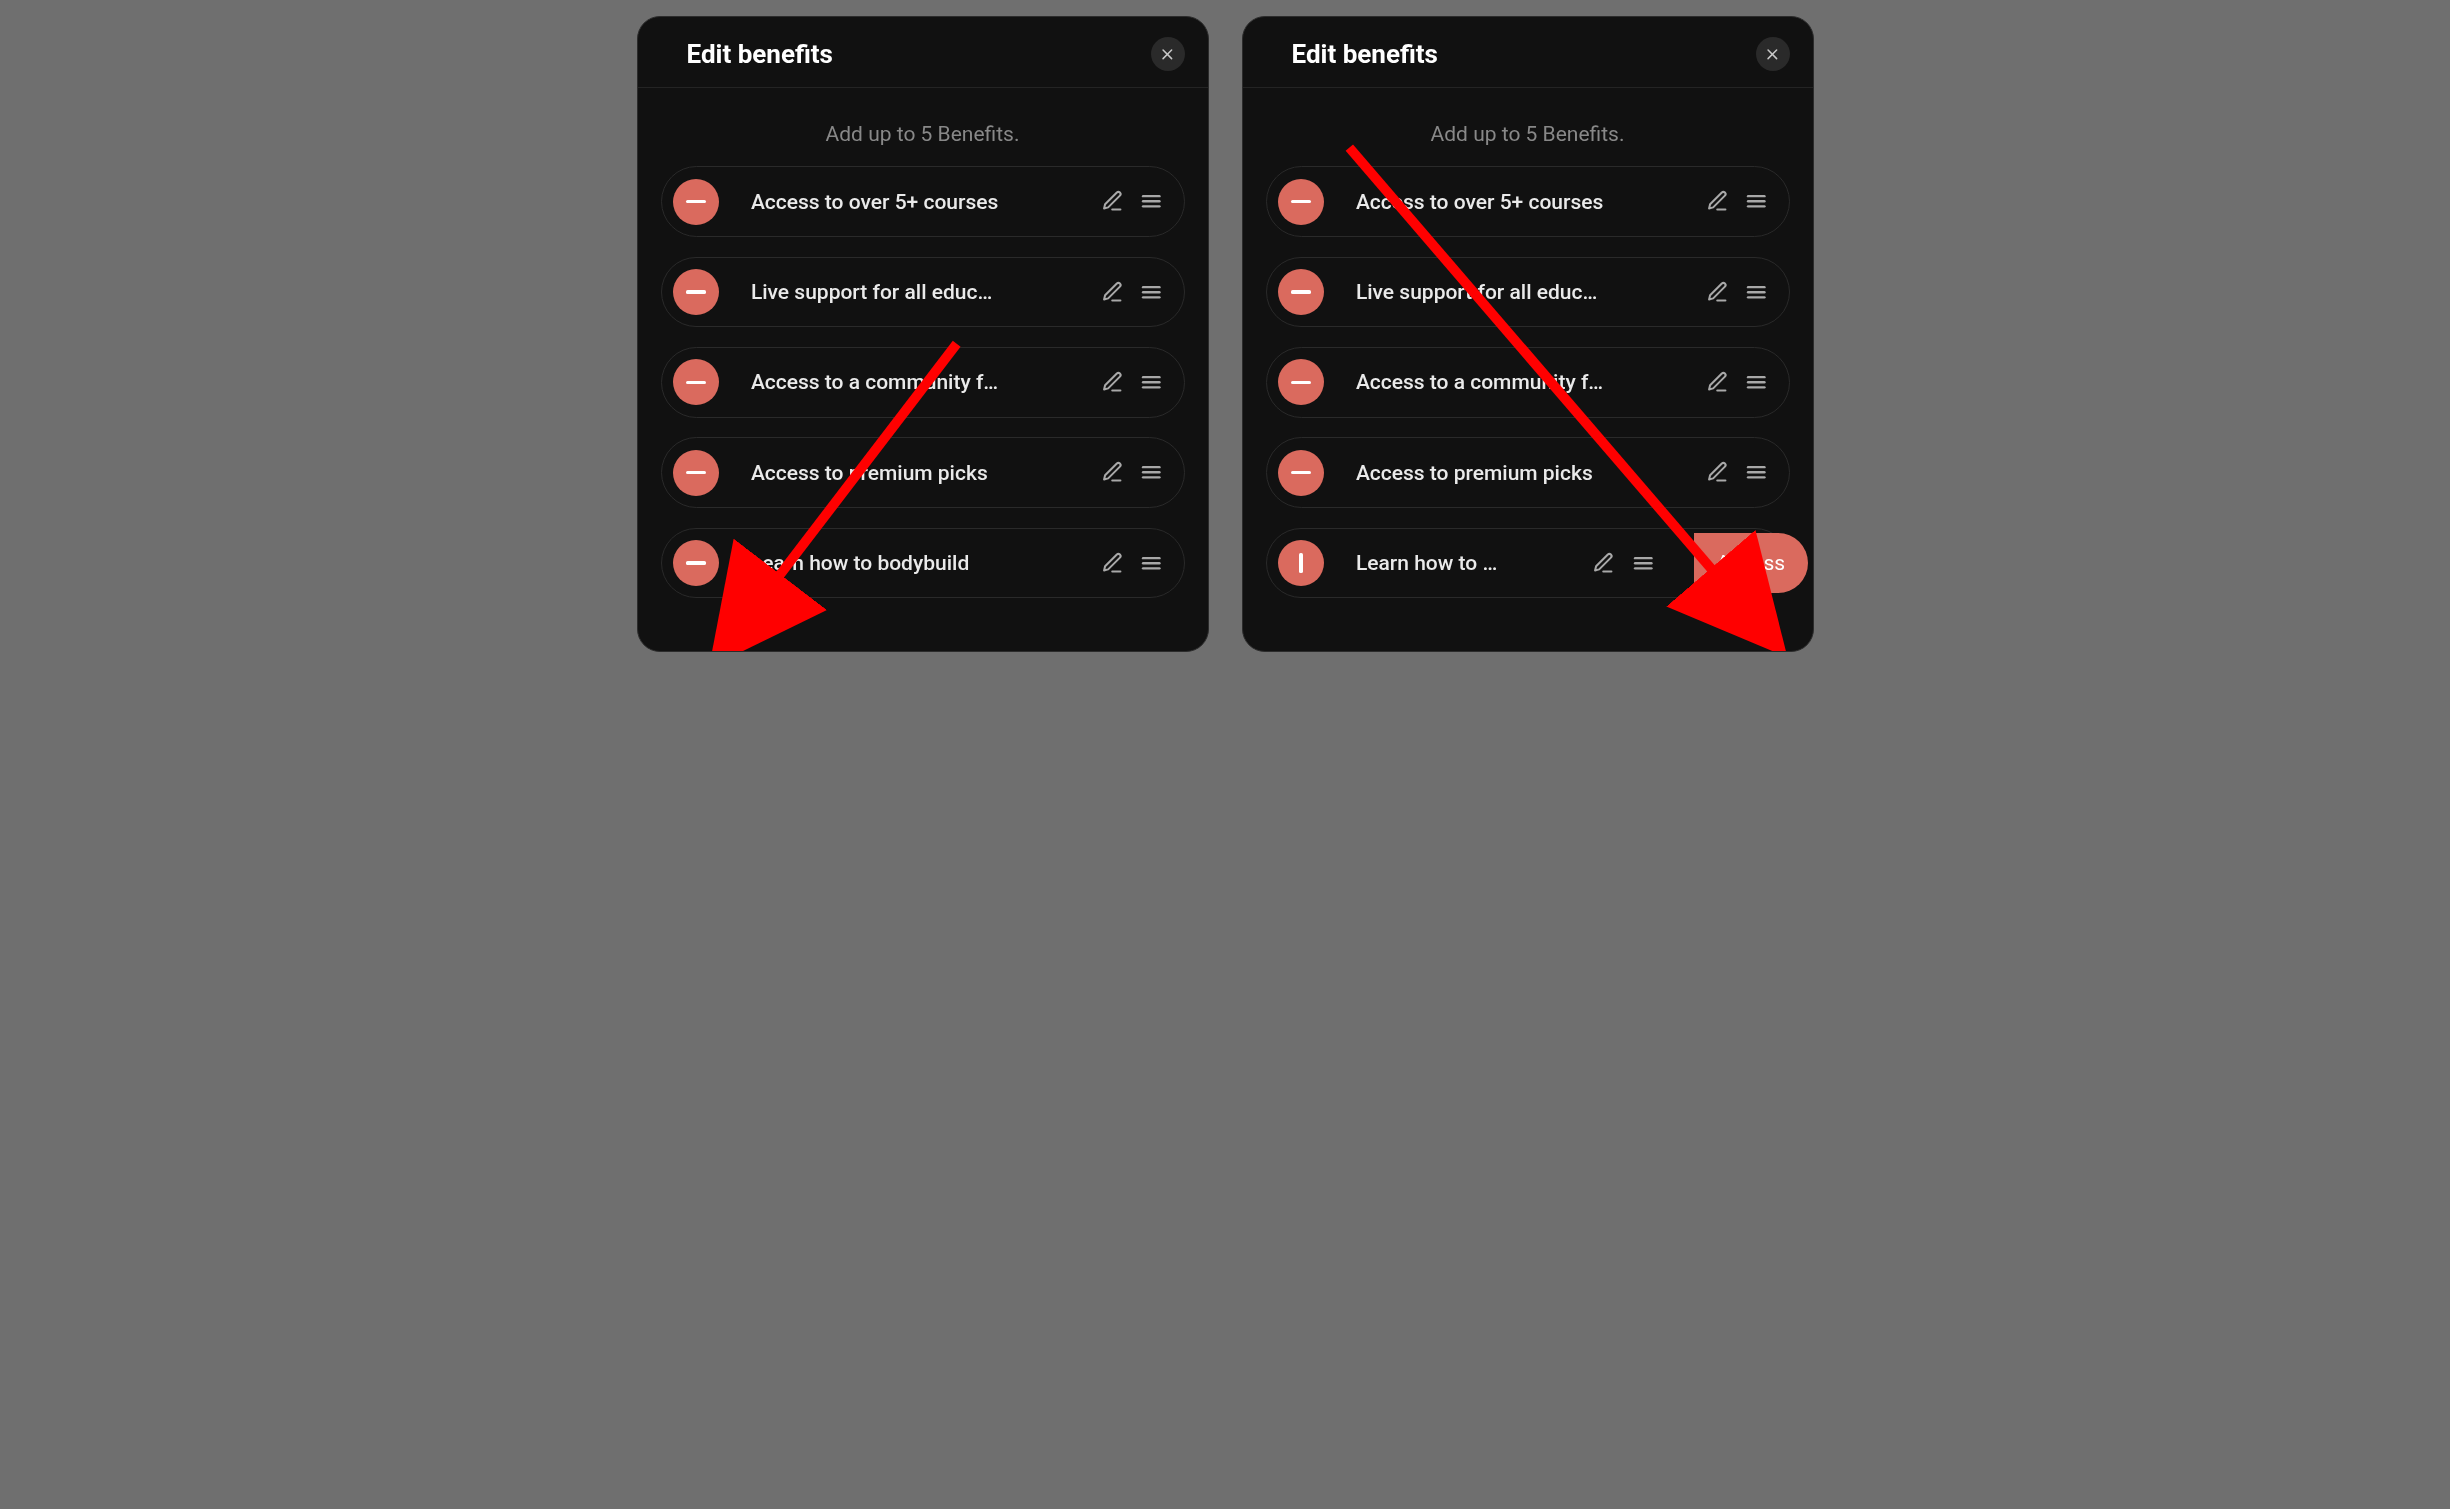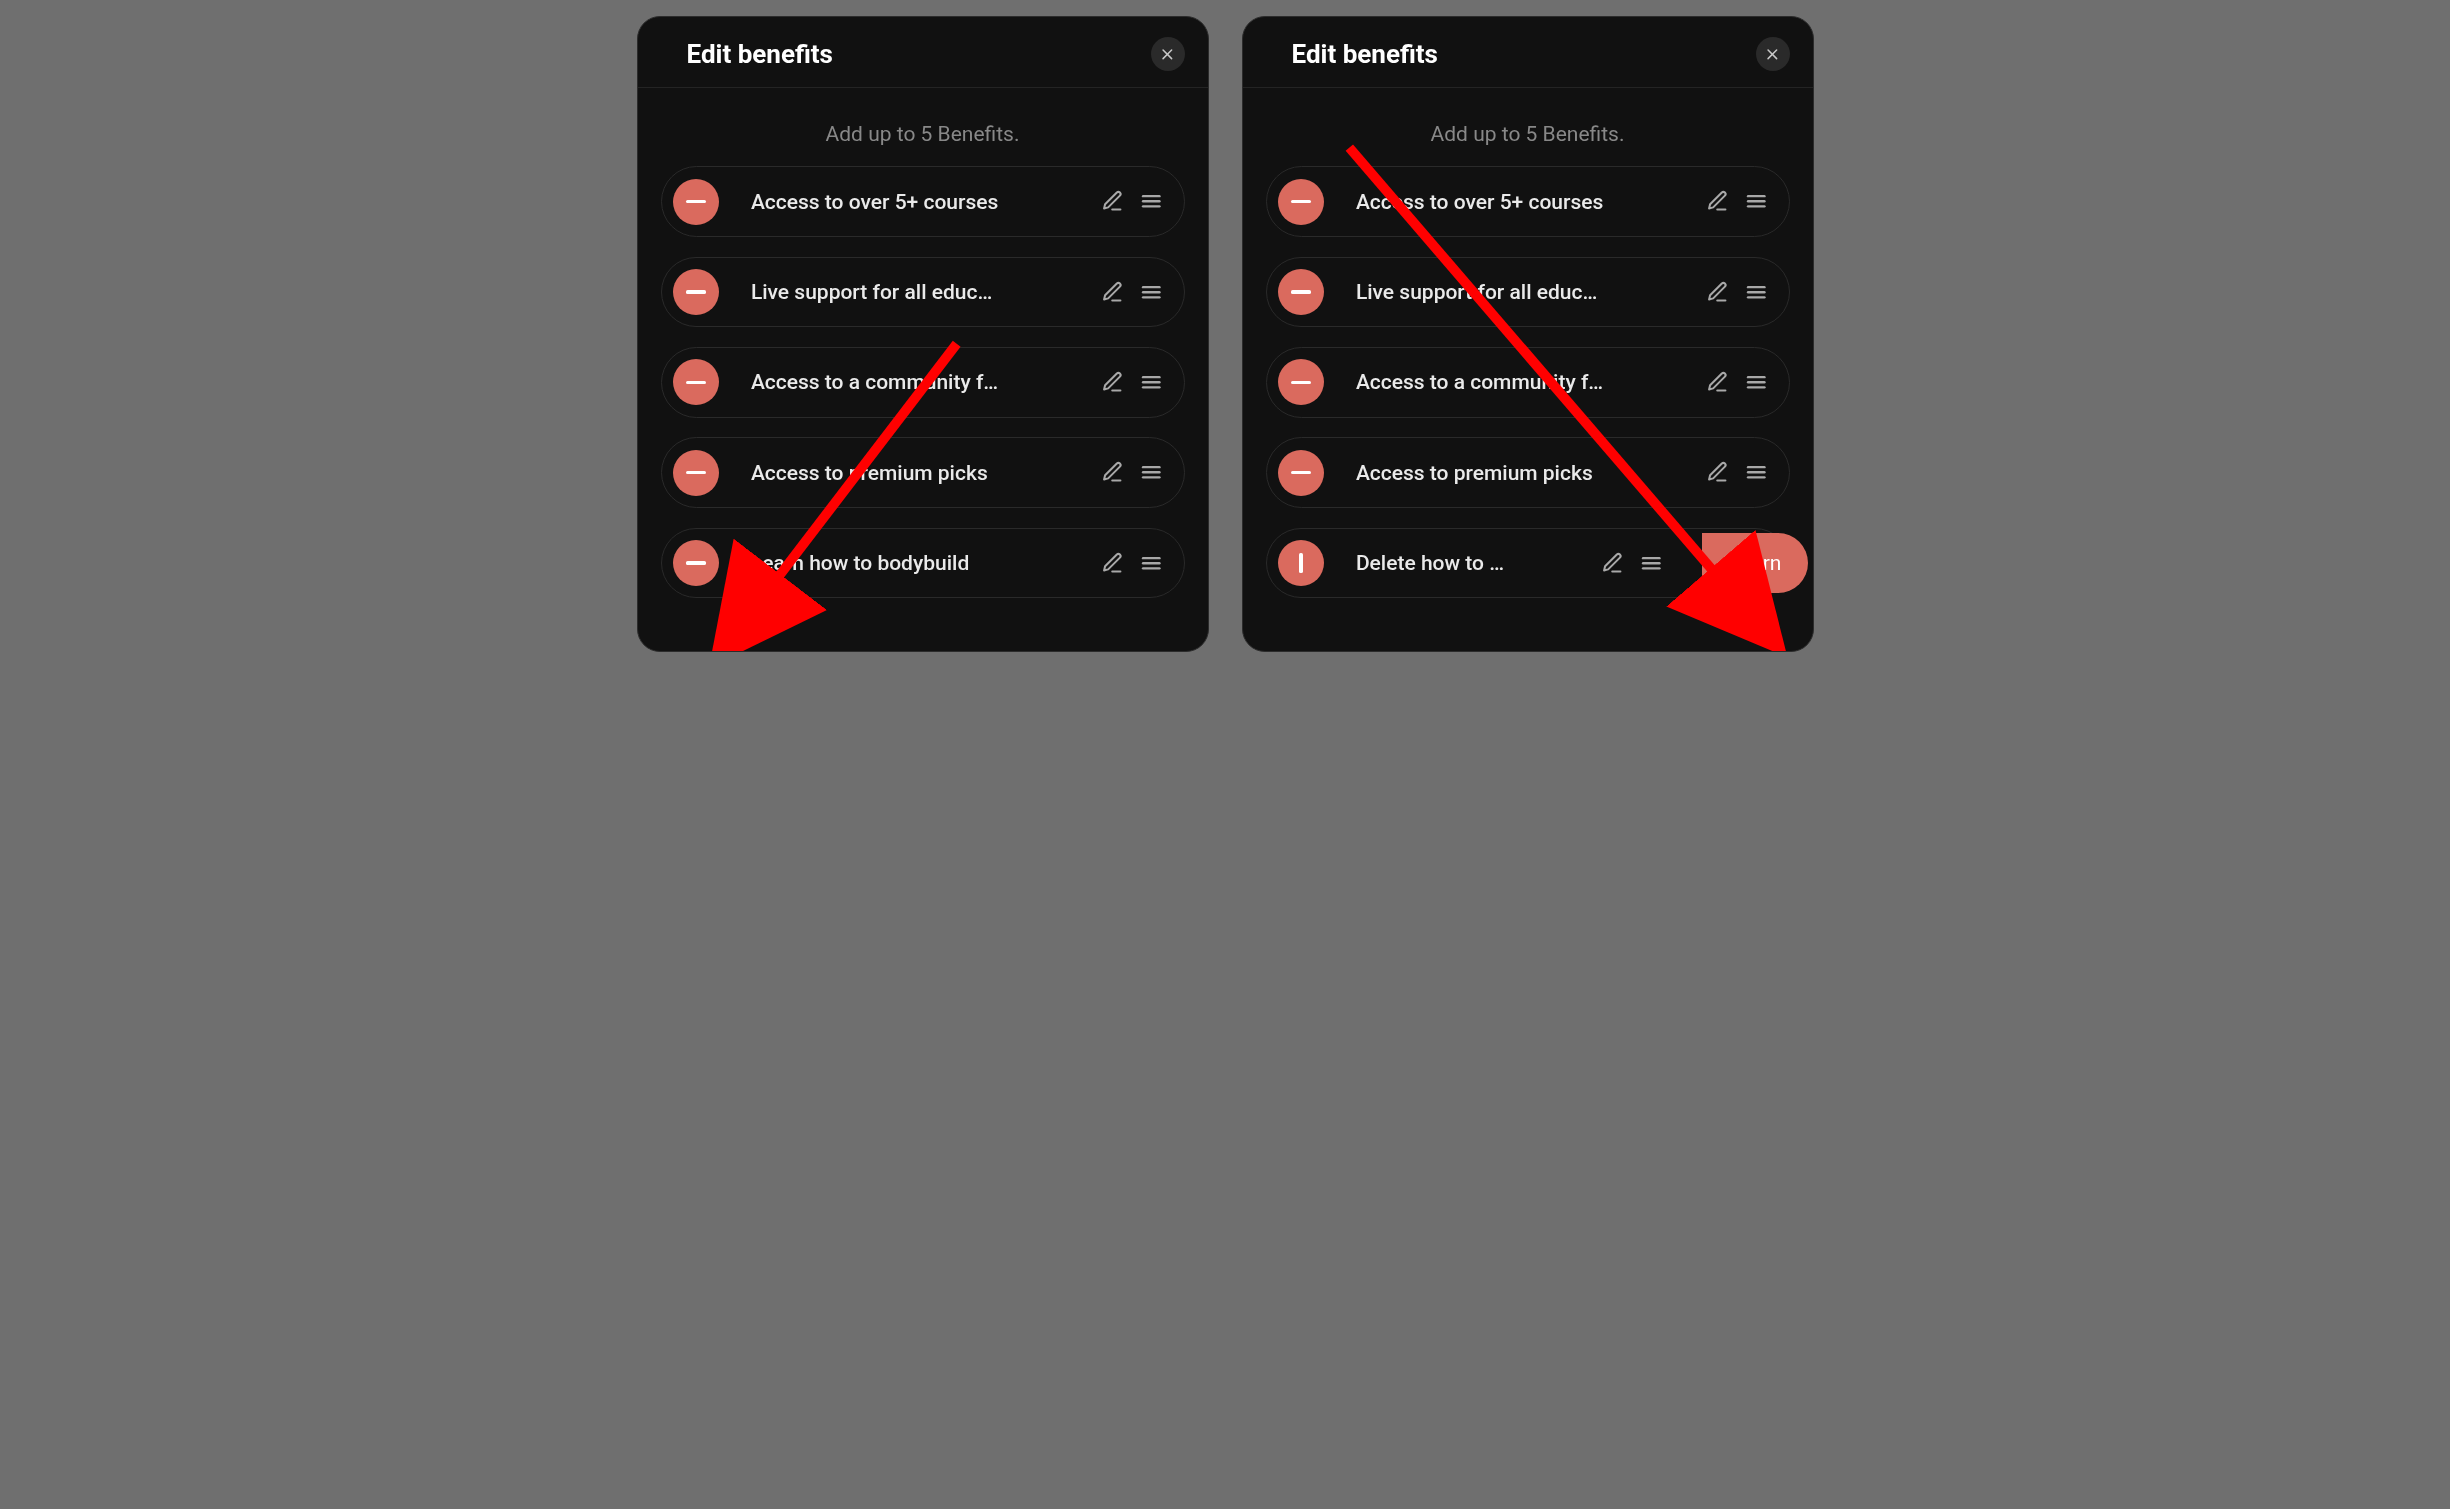--- a/index.html
+++ b/index.html
@@ -352,37 +352,37 @@
               <line x1="4" y1="17" x2="20" y2="17"></line>
             </svg>
           </div>
       </div>
     </div>
 
     <div class="benefit-row" style="padding-right:0;">
       <div class="remove-circle vert">
           <div class="bar"></div>
         </div>
-      <div class="benefit-text">Delete how to …</div>
-      <div class="row-actions">
-        <div class="icon-btn">
-            <svg viewBox="0 0 24 24" fill="none" stroke-width="2" stroke-linecap="round" stroke-linejoin="round">
-              <path d="M12 20h8"></path>
-              <path d="M16.5 3.5a2.12 2.12 0 0 1 3 3L8 18l-4 1 1-4 11.5-11.5z"></path>
-            </svg>
-          </div>
-        <div class="icon-btn">
-            <svg viewBox="0 0 24 24" fill="none" stroke-width="2.4" stroke-linecap="round">
-              <line x1="4" y1="7" x2="20" y2="7"></line>
-              <line x1="4" y1="12" x2="20" y2="12"></line>
-              <line x1="4" y1="17" x2="20" y2="17"></line>
-            </svg>
-          </div>
-      </div>
-      <div class="delete-pill">Learn</div>
+      <div class="benefit-text">Learn how to …</div>
+      <div class="row-actions">
+        <div class="icon-btn">
+            <svg viewBox="0 0 24 24" fill="none" stroke-width="2" stroke-linecap="round" stroke-linejoin="round">
+              <path d="M12 20h8"></path>
+              <path d="M16.5 3.5a2.12 2.12 0 0 1 3 3L8 18l-4 1 1-4 11.5-11.5z"></path>
+            </svg>
+          </div>
+        <div class="icon-btn">
+            <svg viewBox="0 0 24 24" fill="none" stroke-width="2.4" stroke-linecap="round">
+              <line x1="4" y1="7" x2="20" y2="7"></line>
+              <line x1="4" y1="12" x2="20" y2="12"></line>
+              <line x1="4" y1="17" x2="20" y2="17"></line>
+            </svg>
+          </div>
+      </div>
+      <div class="delete-pill">Access</div>
     </div>
   </div>
 
   <div class="arrow" style="left:90px; top:114px;">
     <svg width="457" height="523" viewBox="0 0 560 640">
       <defs>
           <marker id="ah2" markerWidth="12" markerHeight="12" refX="6" refY="6" orient="auto">
             <path d="M0,0 L12,6 L0,12 Z" fill="#ff0000"></path>
           </marker>
         </defs>

